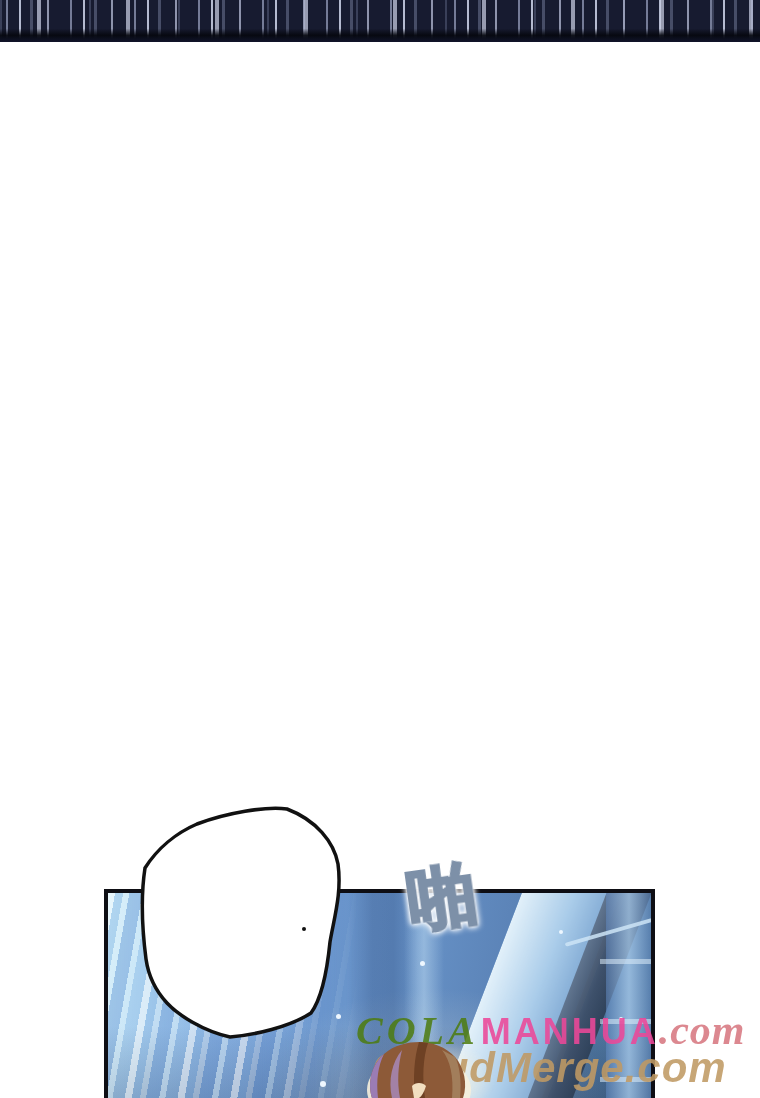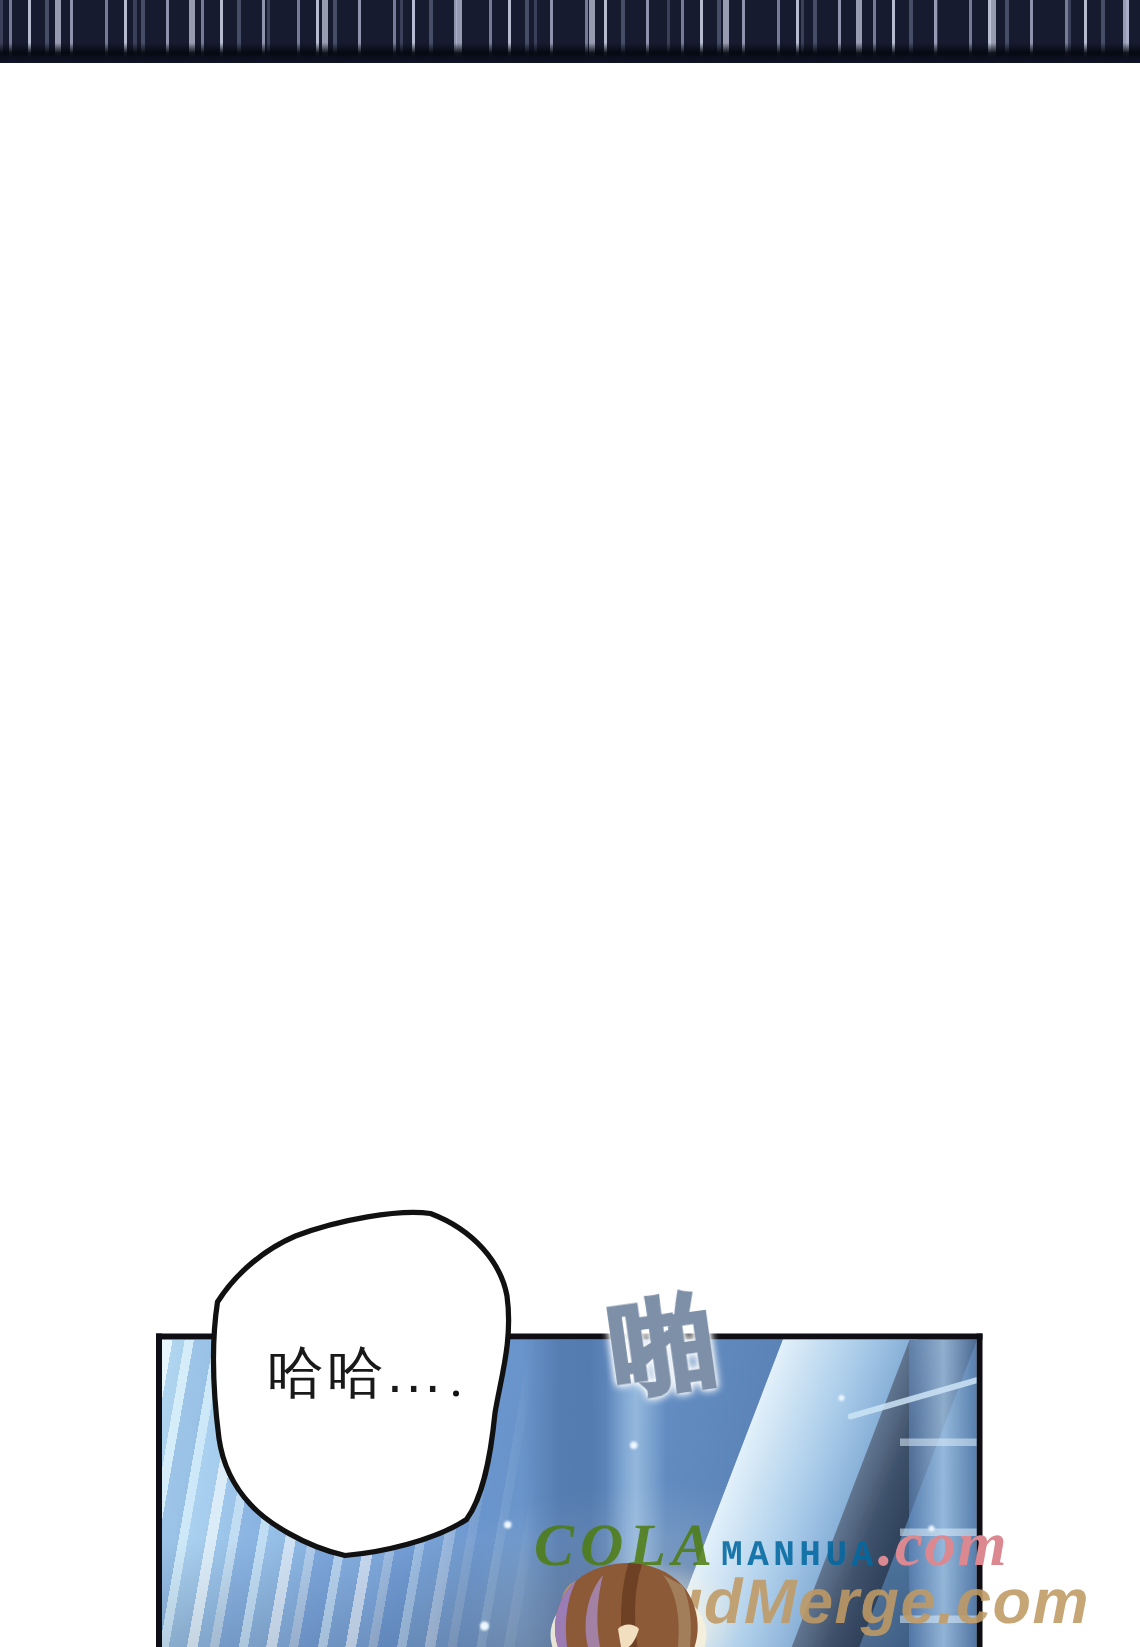--- a/index.html
+++ b/index.html
@@ -64,22 +64,22 @@
   
   .bubble-svg{position:absolute;left:130px;top:795px;width:220px;height:255px;}
   .bubble-text{position:absolute;left:178px;top:896px;width:150px;font-size:38px;line-height:1.1;
     color:#191919;letter-spacing:2px;font-family:"Liberation Sans",sans-serif;white-space:nowrap;}
   .ink-dot{position:absolute;left:302px;top:927px;width:4px;height:4px;border-radius:50%;background:#111;}
 
   
   .wm1{position:absolute;left:356px;top:1006px;display:flex;align-items:baseline;white-space:nowrap;}
   .wm1 .cola{font-family:"Liberation Serif",serif;font-style:italic;font-weight:bold;font-size:40px;
     color:#4d7c0f;opacity:0.85;letter-spacing:4px;}
-  .wm1 .manhua{font-family:Liberation Mono, monospace;font-weight:bold;font-size:24px;
-    color:#0369a1;opacity:0.88;letter-spacing:3px;margin-left:2px;}
+  .wm1 .manhua{font-family:Liberation Sans, sans-serif;font-weight:bold;font-size:36px;
+    color:#ec4899;opacity:0.88;letter-spacing:3px;margin-left:2px;}
   .wm1 .com1{font-family:"Liberation Serif",serif;font-style:italic;font-weight:bold;font-size:42px;
     color:#dc8890;letter-spacing:1px;}
   .wm2{position:absolute;left:372px;top:1044px;white-space:nowrap;
     font-family:"Liberation Sans",sans-serif;font-style:italic;font-weight:bold;font-size:42px;
     color:#c09a64;opacity:0.88;letter-spacing:1px;}
 
   
   .head-svg{position:absolute;left:362px;top:1040px;width:112px;height:58px;}
 </style>
 </head>
@@ -116,21 +116,20 @@
              C316,820 334,842 338,864
              C342,893 334,918 330,942
              C327,972 322,998 311,1013
              C290,1027 254,1035 230,1037
              C203,1031 178,1015 167,1003
              C153,988 148,973 146,959
              C142,928 141,894 145,868
              C157,849 176,833 197,824
              C226,813 266,806 287,809 Z" fill="#ffffff" stroke="#111111" stroke-width="3.5"></path>
   </svg>
-  <div class="bubble-text">哈哈...</div>
   <div class="ink-dot"></div>
 
   <div class="wm1">
     <span class="cola">COLA</span>
     <span class="manhua">MANHUA</span>
     <span class="com1">.com</span>
   </div>
 
   <div class="wm2">
     <span>CloudMerge</span><span>.com</span>

